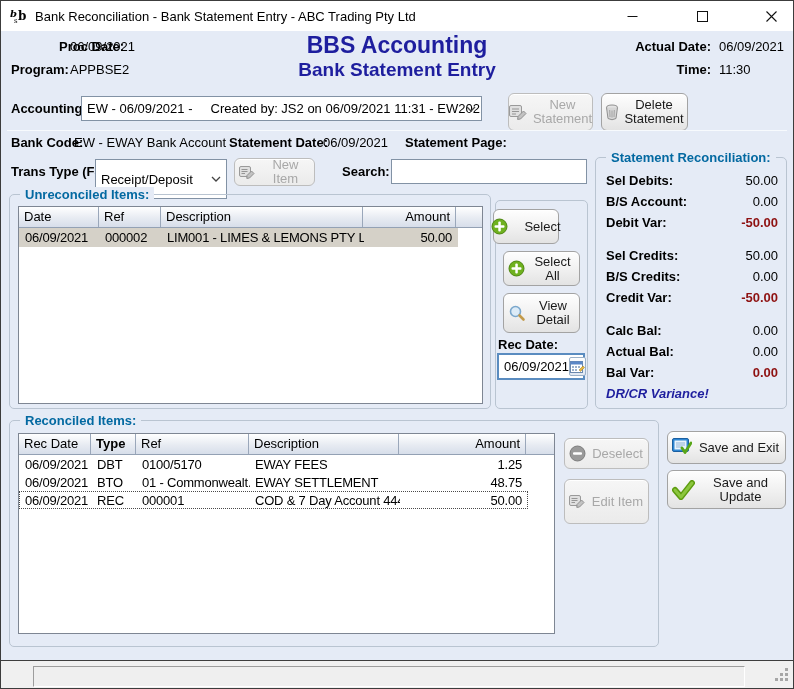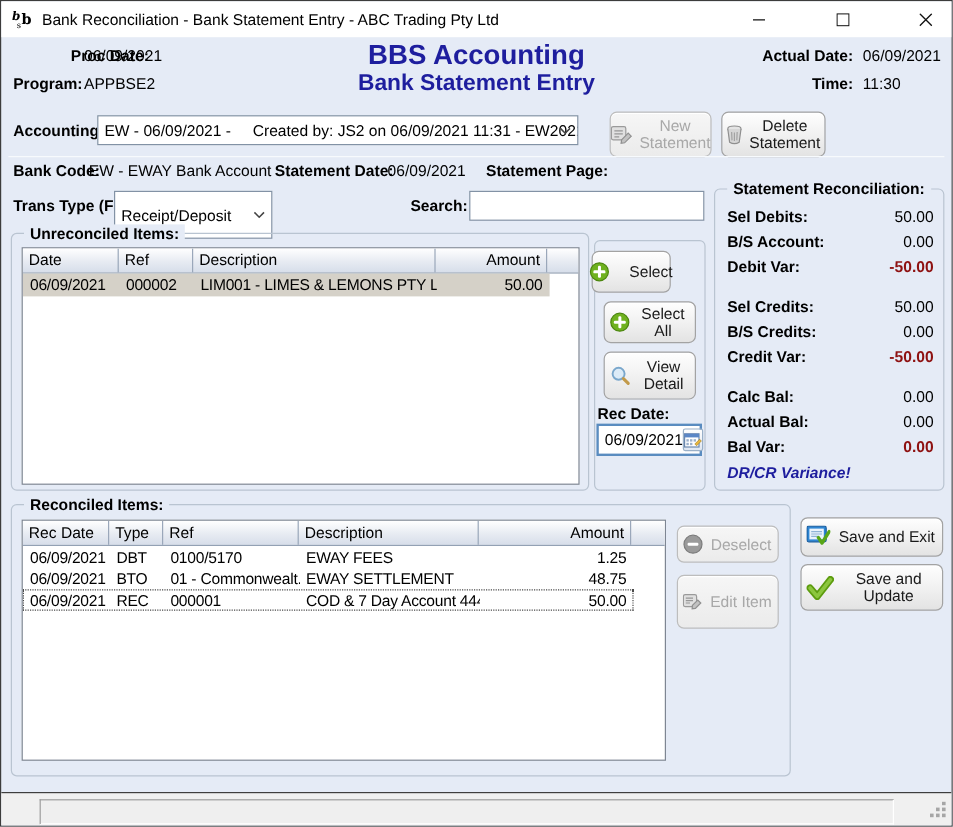--- a/index.html
+++ b/index.html
@@ -25,21 +25,21 @@
   
   .btn{position:absolute;box-sizing:border-box;border:1px solid #a3a3a3;border-radius:6px;
     background:linear-gradient(180deg,#fefefe 0%,#f0f0f0 55%,#e3e3e3 100%);
     display:flex;align-items:center;justify-content:center;gap:5px;font-size:13px;color:#1a1a1a;
     line-height:14px;text-align:center;padding:2px 4px;box-shadow:inset 0 1px 0 #fff;}
   .btn.disabled{color:#a8a8a8;background:linear-gradient(180deg,#f6f6f6,#ebebeb);border-color:#bdbdbd;}
   .btn .icon{flex:0 0 auto;display:flex;}
   .btn .lab{flex:1 1 auto;}
   
   .groupbox{position:absolute;box-sizing:border-box;border:1px solid #b9c4d1;border-radius:5px;}
-  .gb-label{position:absolute;top:-8px;left:10px;background:#e5ebf6;padding:0 5px;color:#000000;
+  .gb-label{position:absolute;top:-8px;left:10px;background:#e5ebf6;padding:0 5px;color:#0369a1;
     font-weight:bold;font-size:13px;line-height:15px;white-space:nowrap;}
   
   .lv{position:absolute;background:#fff;border:1px solid #7e8693;box-sizing:border-box;overflow:hidden;font-size:13px;}
   .lv-head{display:flex;height:20px;background:linear-gradient(180deg,#ffffff 0%,#e7ebf2 55%,#d7deea 100%);
     border-bottom:1px solid #93a1b4;min-width:100%;width:max-content;}
   .lv-hcell{box-sizing:border-box;padding:2px 5px 0 5px;border-right:1px solid #9aa7ba;white-space:nowrap;overflow:hidden;}
   .lv-row{display:flex;width:max-content;height:18px;border:1px solid transparent;box-sizing:border-box;}
   #unreconciled-table .lv-row{height:19px;}
   .lv-row.sel{background:#d5d1c8;}
   .lv-row.focus{border:1px dotted #4a4a4a;}
@@ -144,20 +144,30 @@
   <span class="hvalue" style="left:510px;top:134px;"></span>
 
   <span class="hlabel" style="left:10px;top:163px;">Trans Type (F3):</span>
   <div class="combo" style="left:94px;top:158px;width:132px;height:40px;">
     <span>Receipt/Deposit</span>
     <span class="chev">
       <svg width="10" height="6">
           <polyline points="1,1 5,5 9,1" fill="none" stroke="#444" stroke-width="1.3"></polyline>
         </svg>
     </span>
+  </div>
+  <div class="btn disabled" style="left:233px;top:157px;width:81px;height:28px;">
+    <span class="icon">
+      <svg width="17" height="15">
+          <rect x="0.5" y="1.5" width="11" height="10" rx="1.5" fill="#e0e0e0" stroke="#9a9a9a"></rect>
+          <path d="M2.5 4.5 h6 M2.5 6.5 h6 M2.5 8.5 h3.5" stroke="#969696" fill="none"></path>
+          <path d="M8 10.5 L12.5 6 L15 8.5 L10.5 13 L7.8 13.4 Z" fill="#c2c2c2" stroke="#909090"></path>
+        </svg>
+    </span>
+    <span class="lab">New Item</span>
   </div>
   <span class="hlabel" style="left:341px;top:163px;">Search:</span>
   <input class="tinput" style="left: 390px; top: 158px; width: 196px; height: 25px;" value="">
 
   <div class="groupbox" style="left:8px;top:193px;width:482px;height:215px;">
     <span class="gb-label">Unreconciled Items:</span>
   </div>
   <div class="lv" id="unreconciled-table" style="left:17px;top:205px;width:465px;height:198px;">
       <div class="lv-head">
         <div class="lv-hcell" style="width: 80px;">Date</div>
@@ -266,21 +276,21 @@
       <div class="recon-footer">DR/CR Variance!</div>
     </div>
   </div>
 
   <div class="groupbox" style="left:8px;top:419px;width:650px;height:227px;">
     <span class="gb-label">Reconciled Items:</span>
   </div>
   <div class="lv" id="reconciled-table" style="left:17px;top:432px;width:537px;height:201px;">
       <div class="lv-head">
         <div class="lv-hcell" style="width: 72px;">Rec Date</div>
-        <div class="lv-hcell" style="width: 45px;">Type</div>
+        <div class="lv-hcell" style="width: 45px; font-weight: bold;">Type</div>
         <div class="lv-hcell" style="width: 113px;">Ref</div>
         <div class="lv-hcell" style="width: 150px;">Description</div>
         <div class="lv-hcell" style="width: 127px; text-align: right;">Amount</div>
       </div>
       <div class="lv-row">
         <div class="lv-cell" style="width: 72px;">06/09/2021</div>
         <div class="lv-cell" style="width: 45px;">DBT</div>
         <div class="lv-cell" style="width: 113px;">0100/5170</div>
         <div class="lv-cell" style="width: 150px;">EWAY FEES</div>
         <div class="lv-cell" style="width: 127px; text-align: right;">1.25</div>

